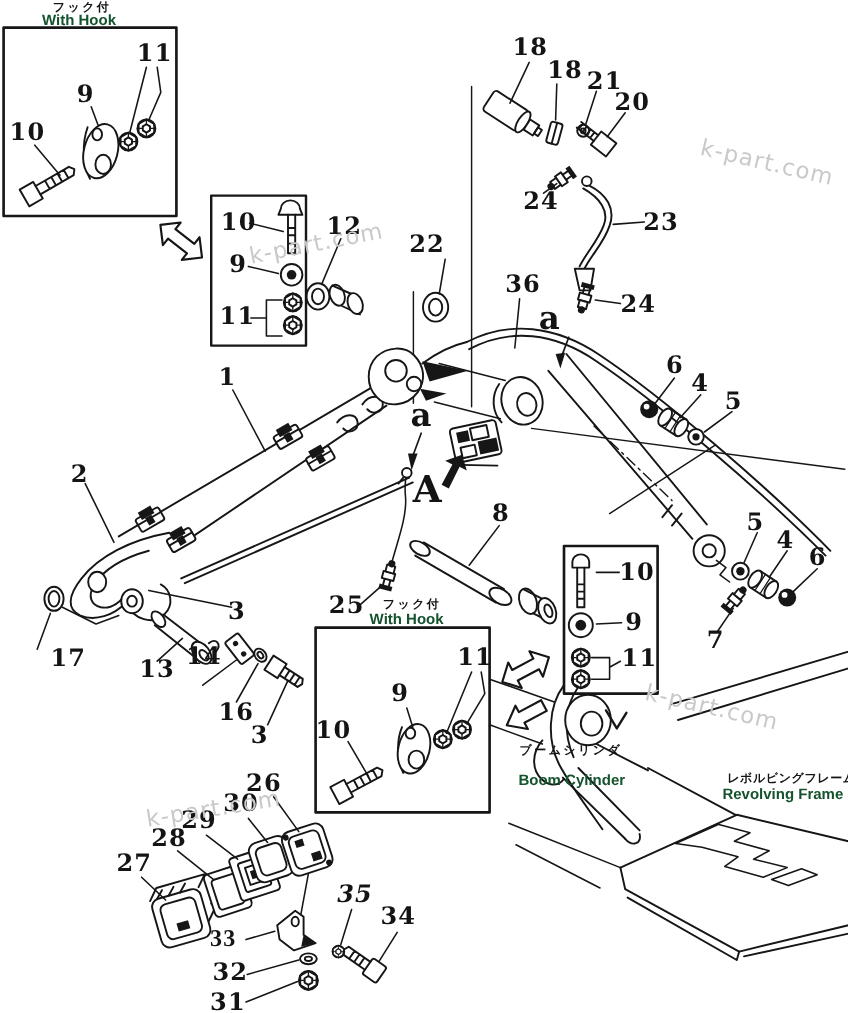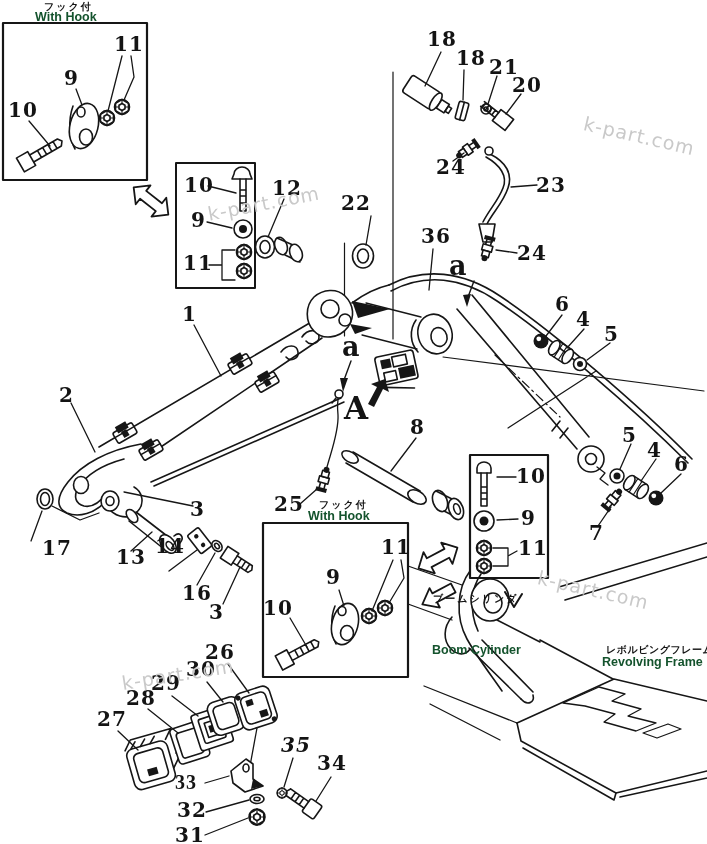--- a/index.html
+++ b/index.html
@@ -397,19 +397,19 @@
       <div class="wmark" style="left: 538px; top: 566px; transform: rotate(13deg); color: rgb(201, 201, 201);">k-part.com</div>
       <div class="wmark" style="left: 122px; top: 672px; transform: rotate(-9deg); color: rgb(201, 201, 201);">k-part.com</div>
     </div>
 
 <div class="cap-ja" style="left:44px;top:2px;">フック付</div>
 <div class="cap-en" style="left:35px;top:11px;">With Hook</div>
 
 <div class="cap-ja" style="left:319px;top:500px;">フック付</div>
 <div class="cap-en" style="left:308px;top:510px;">With Hook</div>
 
-<div class="cap-ja" style="left:433px;top:594px;">ブームシリンダ</div>
+<div class="cap-ja" style="left:433px;top:621px;">ブームシリンダ</div>
 <div class="cap-en" style="left:432px;top:644px;">Boom Cylinder</div>
 
 <div class="cap-ja" style="left:606px;top:645px;letter-spacing:0.5px;">レボルビングフレーム</div>
 <div class="cap-en" style="left:602px;top:656px;">Revolving Frame</div>
 
 </div>
 
 </body></html>

